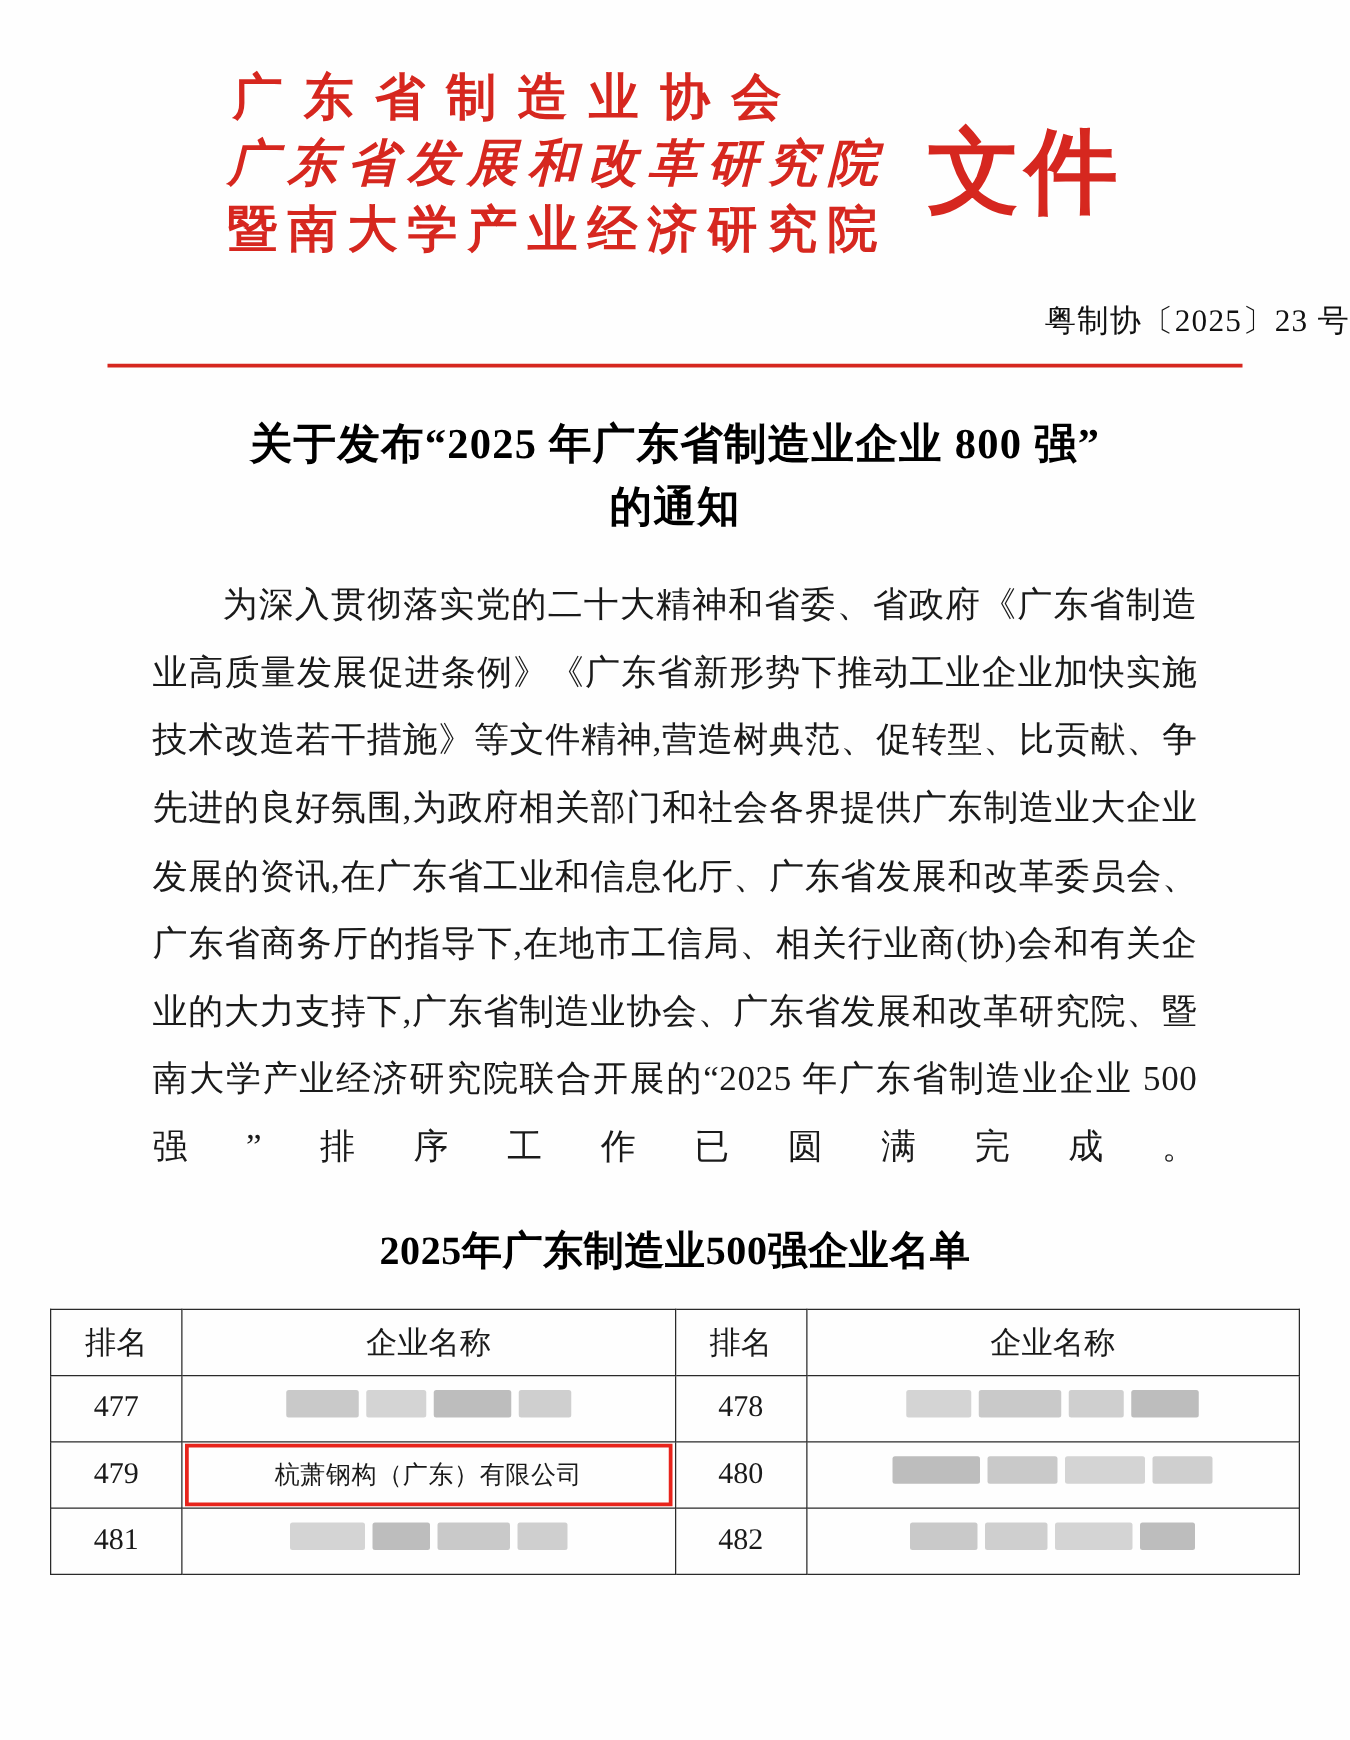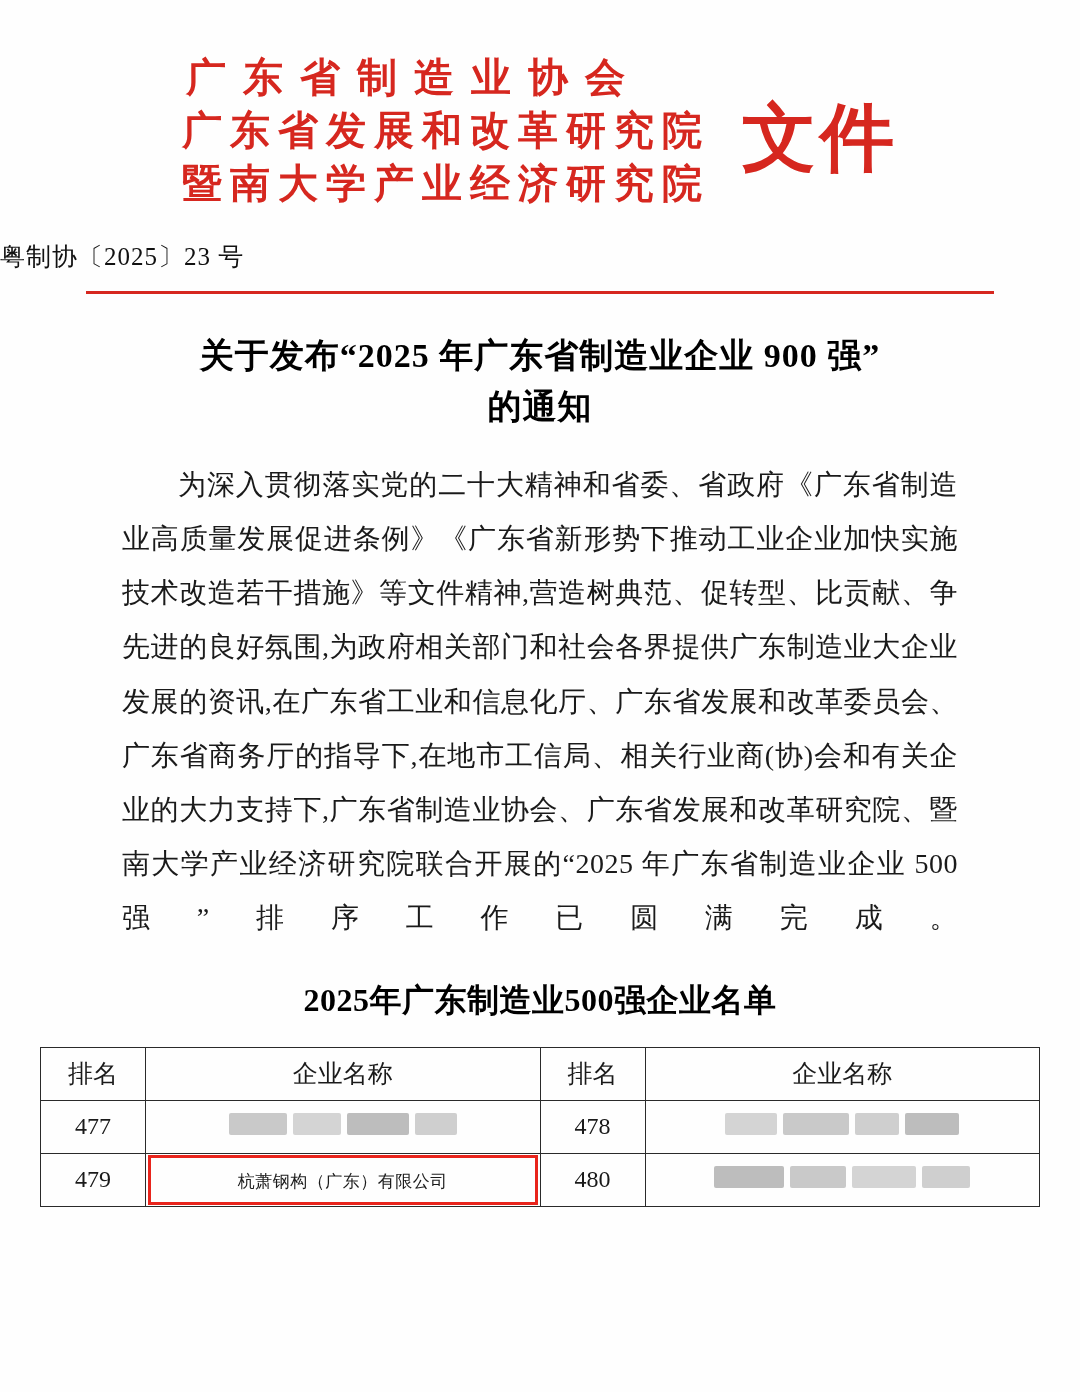--- a/index.html
+++ b/index.html
@@ -44,37 +44,37 @@
   .org-line {
     color: #d6271f;
     font-weight: bold;
     font-size: 40px;
     line-height: 1.12;
     letter-spacing: 10px;
     white-space: nowrap;
     font-family: "Liberation Serif", "DejaVu Serif", serif;
   }
   .org-line.l1 { letter-spacing: 17px; padding-left: 4px; }
-  .org-line.l2 { letter-spacing: 8px; }
+  .org-line.l2 { letter-spacing: 8px; font-style: italic; }
   .org-line.l3 { letter-spacing: 8px; }
   .doc-word {
     color: #d6271f;
     font-weight: bold;
     font-size: 74px;
     line-height: 1;
     letter-spacing: 4px;
     margin-left: 6px;
     margin-top: 14px;
     white-space: nowrap;
   }
 
   
   .doc-number {
     margin-top: 34px;
-    text-align: left;
+    text-align: right;
     font-size: 25px;
     letter-spacing: 1px;
     color: #111;
   }
 
   .red-rule {
     margin: 18px auto 0 auto;
     width: 908px;
     height: 3px;
     background: #d6271f;
@@ -169,21 +169,21 @@
     right: 2px;
     top: 1px;
     bottom: 1px;
     border: 3px solid #e8241c;
     box-sizing: border-box;
     pointer-events: none;
   }
   .named-company {
     position: relative;
     z-index: 2;
-    font-size: 17px;
+    font-size: 20px;
     letter-spacing: 0.5px;
   }
 </style>
 </head>
 <body>
 
 <div class="page">
 
   <div class="letterhead">
     <div class="letterhead-inner">
@@ -194,21 +194,21 @@
       </div>
       <div class="doc-word">文件</div>
     </div>
   </div>
 
   <div class="doc-number">粤制协〔2025〕23 号</div>
 
   <div class="red-rule"></div>
 
   <div class="doc-title">
-    <div>关于发布“2025 年广东省制造业企业 900 强”</div>
+    <div>关于发布“2025 年广东省制造业企业 800 强”</div>
     <div>的通知</div>
   </div>
 
   <div class="body-wrap">
     <div class="para">为深入贯彻落实党的二十大精神和省委、省政府《广东省制造业高质量发展促进条例》《广东省新形势下推动工业企业加快实施技术改造若干措施》等文件精神,营造树典范、促转型、比贡献、争先进的良好氛围,为政府相关部门和社会各界提供广东制造业大企业发展的资讯,在广东省工业和信息化厅、广东省发展和改革委员会、广东省商务厅的指导下,在地市工信局、相关行业商(协)会和有关企业的大力支持下,广东省制造业协会、广东省发展和改革研究院、暨南大学产业经济研究院联合开展的“2025 年广东省制造业企业 500 强”排序工作已圆满完成。</div>
   </div>
 
   <div class="list-title">2025年广东制造业500强企业名单</div>
 
   <div class="table-wrap">
@@ -254,18 +254,38 @@
           <td>
             <span class="redact-group">
               <span class="redacted rd-c" style="width:70px"></span>
               <span class="redacted rd-a" style="width:56px"></span>
               <span class="redacted rd-b" style="width:64px"></span>
               <span class="redacted rd-d" style="width:48px"></span>
             </span>
           </td>
         </tr>
 
+        <tr>
+          <td class="col-rank">481</td>
+          <td>
+            <span class="redact-group">
+              <span class="redacted rd-b" style="width:60px"></span>
+              <span class="redacted rd-c" style="width:46px"></span>
+              <span class="redacted rd-a" style="width:58px"></span>
+              <span class="redacted rd-d" style="width:40px"></span>
+            </span>
+          </td>
+          <td class="col-rank">482</td>
+          <td>
+            <span class="redact-group">
+              <span class="redacted rd-a" style="width:54px"></span>
+              <span class="redacted rd-d" style="width:50px"></span>
+              <span class="redacted rd-b" style="width:62px"></span>
+              <span class="redacted rd-c" style="width:44px"></span>
+            </span>
+          </td>
+        </tr>
 
       </tbody>
     </table>
   </div>
 
 </div>
 
 </body></html>

